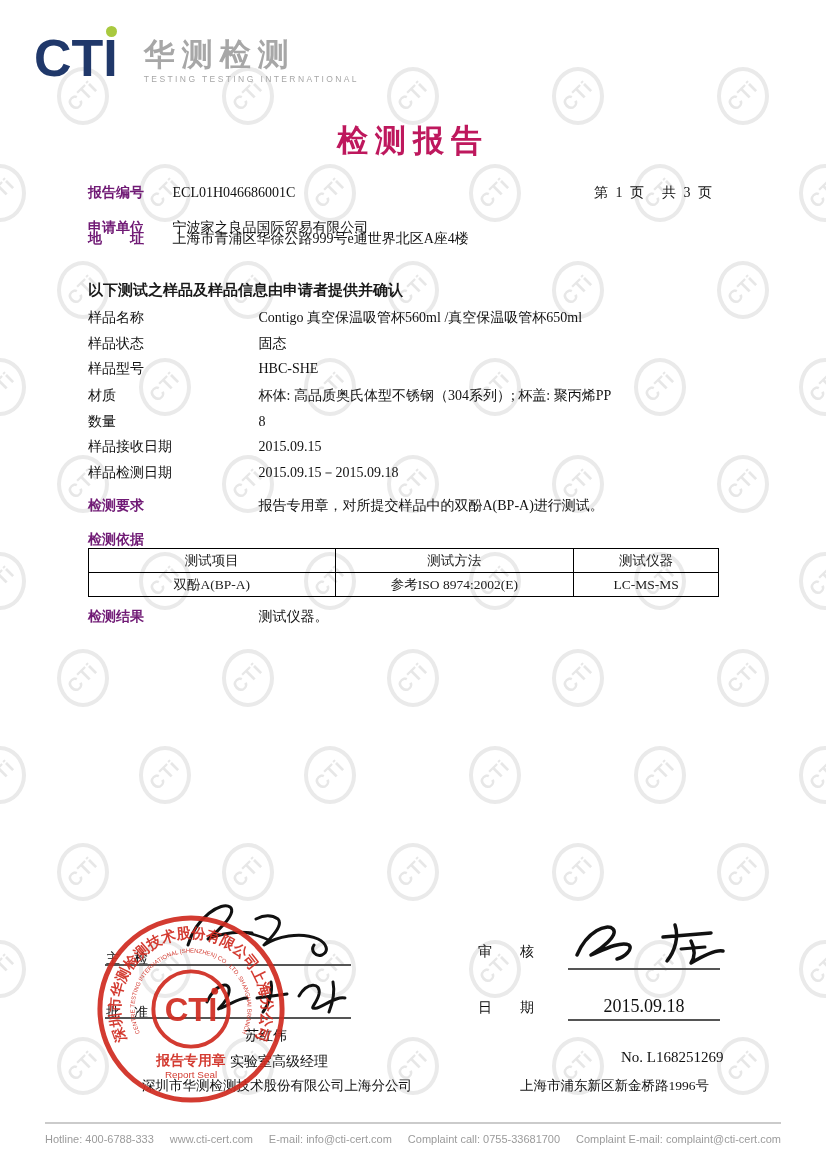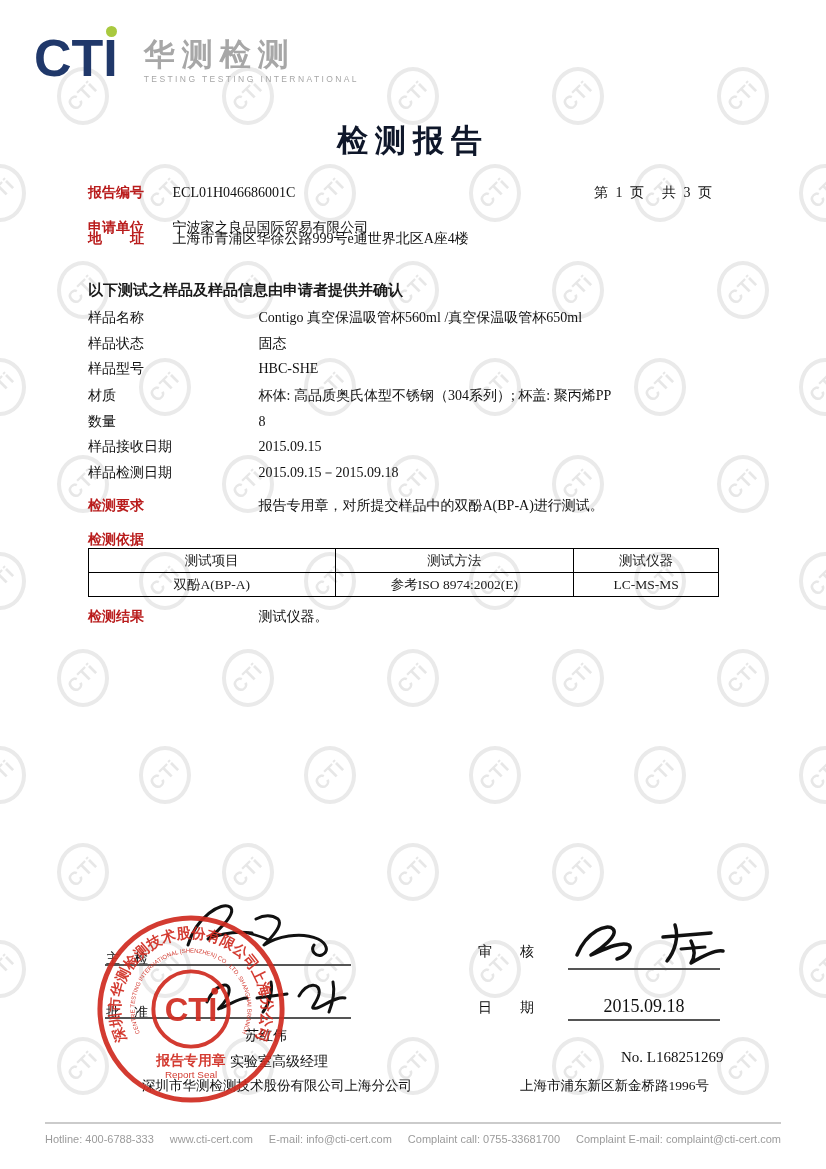--- a/index.html
+++ b/index.html
@@ -26,24 +26,24 @@
     font-size:52px; line-height:48px; color:#20386a; letter-spacing:0px; }
   .logo-dot { position:absolute; top:-8px; right:1px; width:11px; height:11px;
     border-radius:50%; background:#a9c93f; }
   .logo-cn-wrap { margin-left:26px; padding-top:4px; }
   .logo-cn { font-family:"Liberation Sans",sans-serif; font-weight:600; font-size:31px;
     color:#a7a7a7; letter-spacing:7px; line-height:34px; }
   .logo-en { font-family:"Liberation Sans",sans-serif; font-size:8.5px; color:#a7a7a7;
     letter-spacing:2.4px; margin-top:2px; }
   
   .doc-title { position:absolute; top:120px; left:0; width:100%; text-align:center;
-    font-size:31px; font-weight:bold; letter-spacing:7px; color:#0f172a; }
+    font-size:31px; font-weight:bold; letter-spacing:7px; color:#be185d; }
   
   .row { position:absolute; left:88px; font-size:14px; white-space:nowrap; }
-  .lbl { font-family:Liberation Sans, sans-serif; font-weight:bold; color:#b91c1c; }
+  .lbl { font-family:Liberation Sans, sans-serif; font-weight:bold; color:#701a75; }
   .val { font-family:"Liberation Serif",serif; color:#111; }
   .abs { position:absolute; white-space:nowrap; }
   .pageinfo { position:absolute; left:594px; top:184px; font-size:14px; letter-spacing:2px; }
   .sec-hdr { position:absolute; left:88px; top:281px; font-size:15px;
     font-family:"Liberation Sans",sans-serif; font-weight:bold; }
   
   table.basis { position:absolute; left:88px; top:548px; width:631px;
     border-collapse:collapse; font-size:13.5px; }
   table.basis th, table.basis td {
     border:1.5px solid #000; text-align:center; height:24px; font-weight:normal; padding:1px 20px; }

